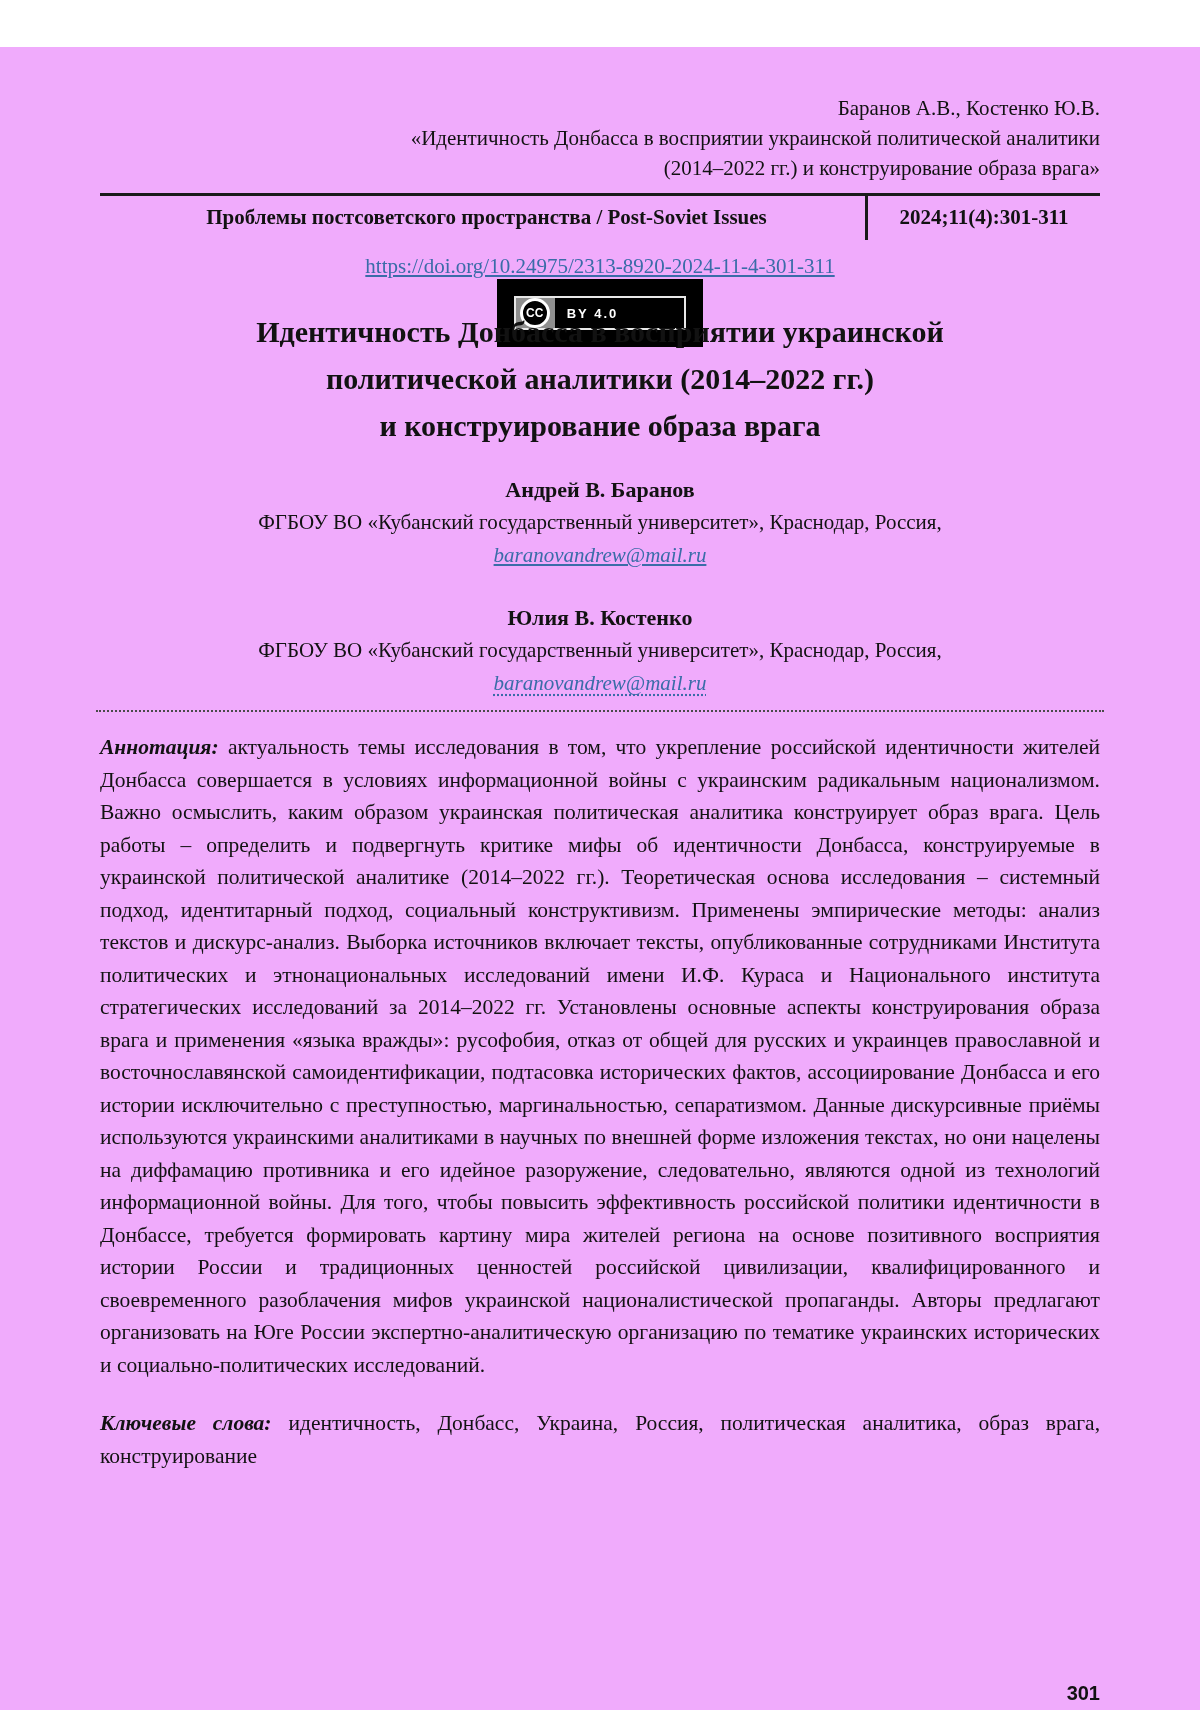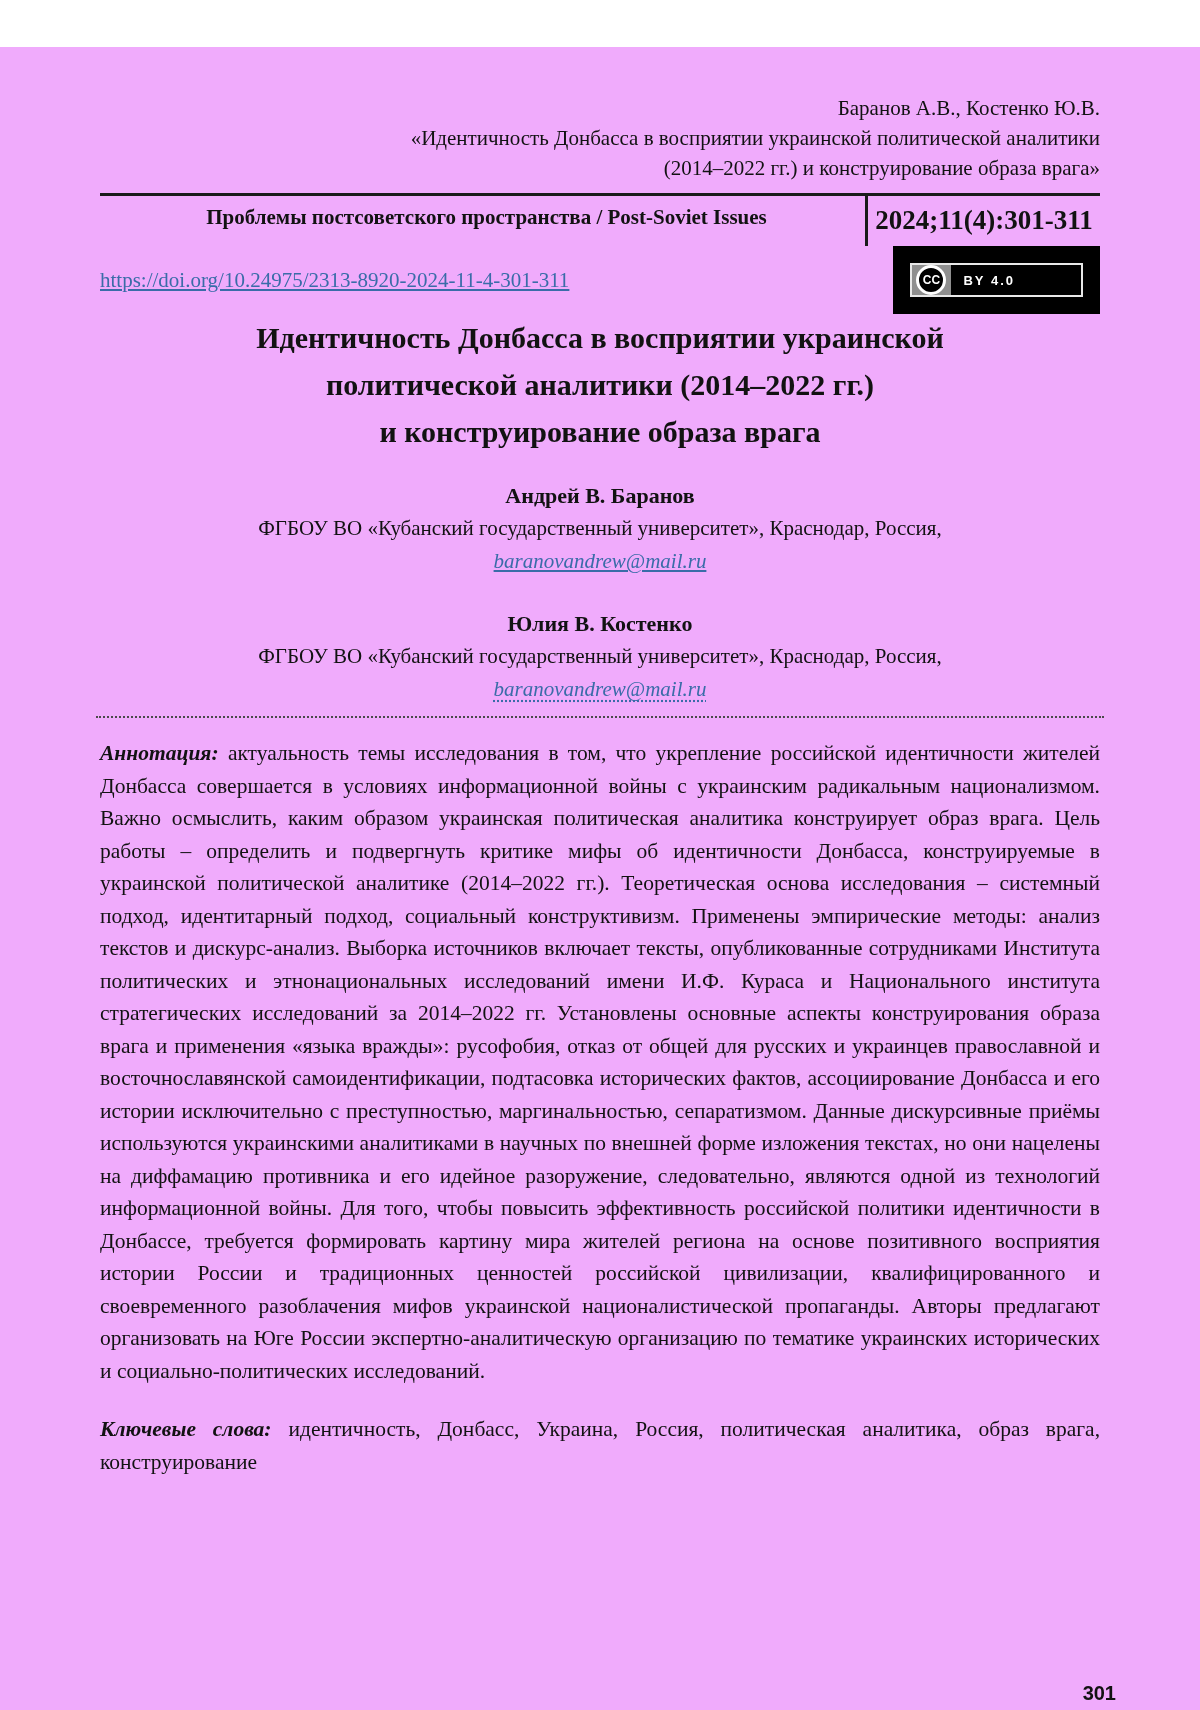--- a/index.html
+++ b/index.html
@@ -31,31 +31,32 @@
     text-align: center;
     font-weight: bold;
     font-size: 21px;
     padding: 9px 0 10px 8px;
   }
   .journal-bar .vert-divider { width: 3px; background: #1a1a1a; }
   .journal-bar .issue-info {
     width: 232px;
     text-align: center;
     font-weight: bold;
-    font-size: 27px;
+    font-size: 21px;
     padding: 9px 0 10px 0;
   }
 
   
   .doi-row {
     margin-top: 14px;
     display: flex;
     justify-content: space-between;
     align-items: center;
     height: 40px;
+    flex-direction: column;
   }
   a.doi-link {
     color: #3a6ca8;
     font-size: 21px;
     text-decoration: underline;
     cursor: pointer;
   }
 
   
   .cc-badge { background: #000; padding: 17px; cursor: pointer; }
@@ -130,21 +131,21 @@
   .keywords-para {
     margin-top: 26px;
     font-size: 21.5px;
     line-height: 32.5px;
     text-align: justify;
   }
 
   
   .page-number {
     position: absolute;
-    right: 84px;
+    right: 100px;
     bottom: 52px;
     font-weight: bold;
     font-size: 20px;
     font-family: "Liberation Sans", sans-serif;
   }
 </style>
 </head>
 <body>
 
 <div class="page">

